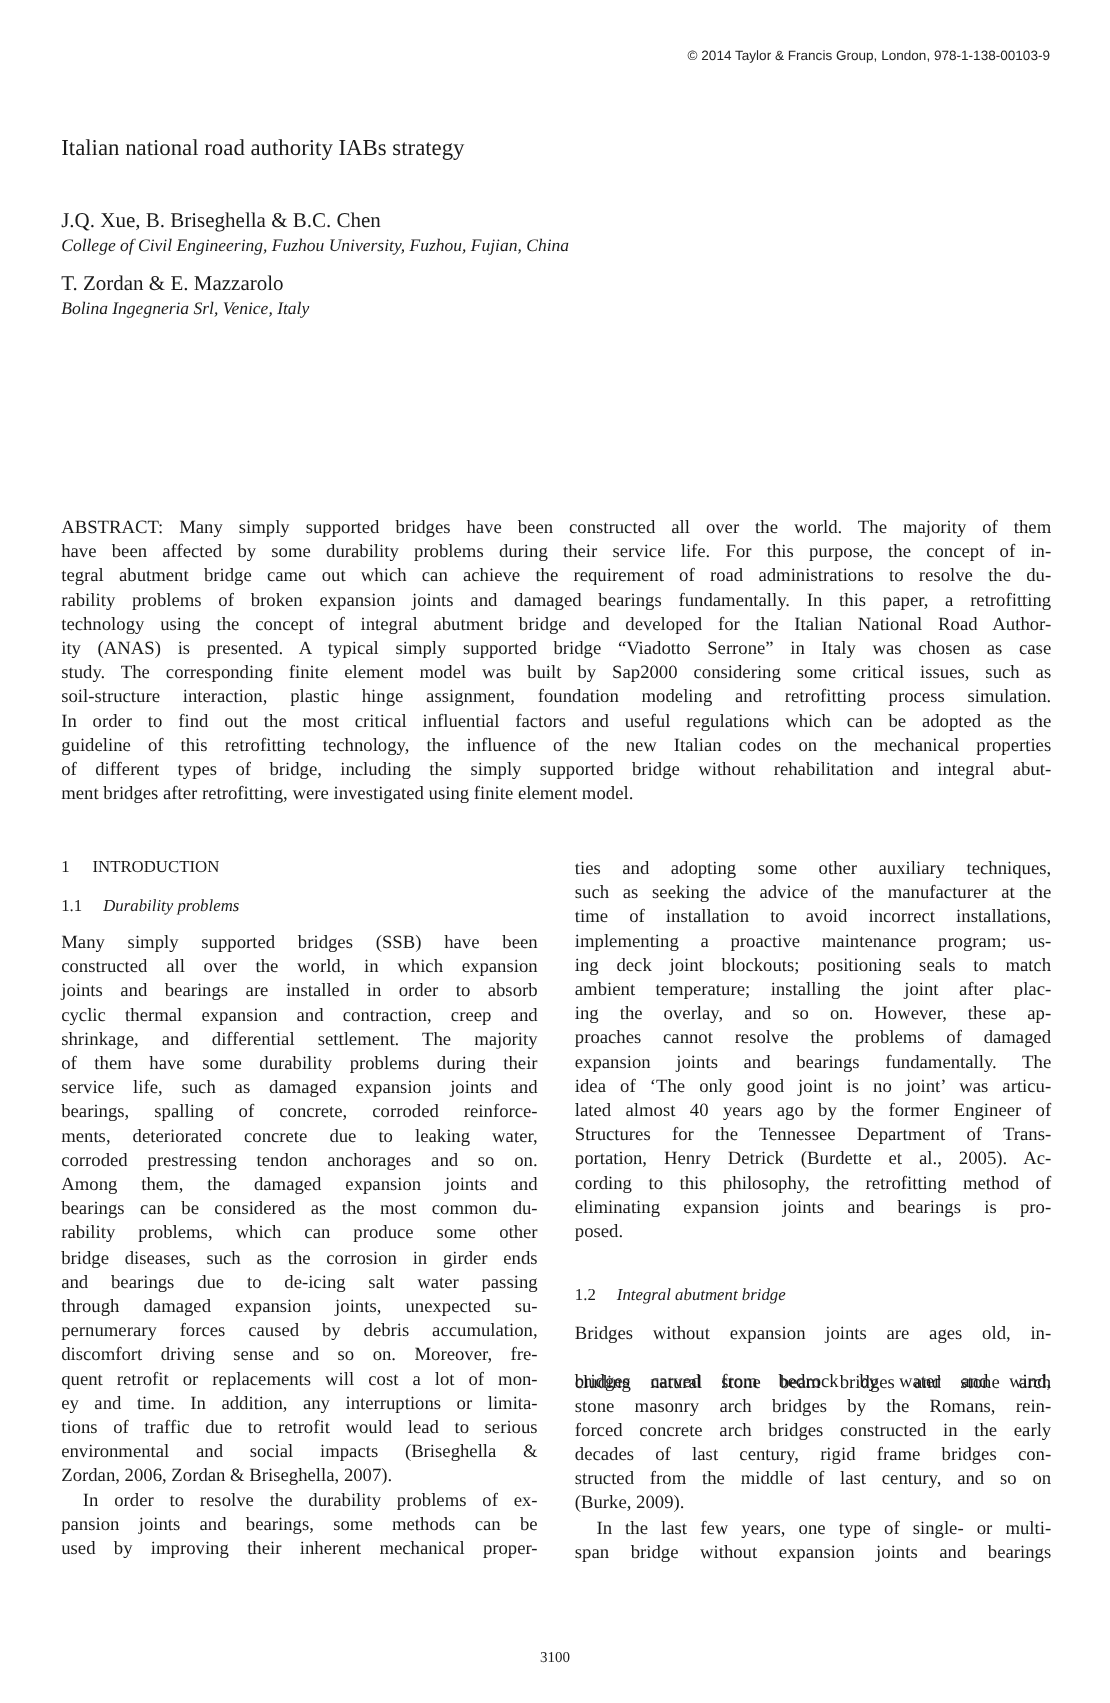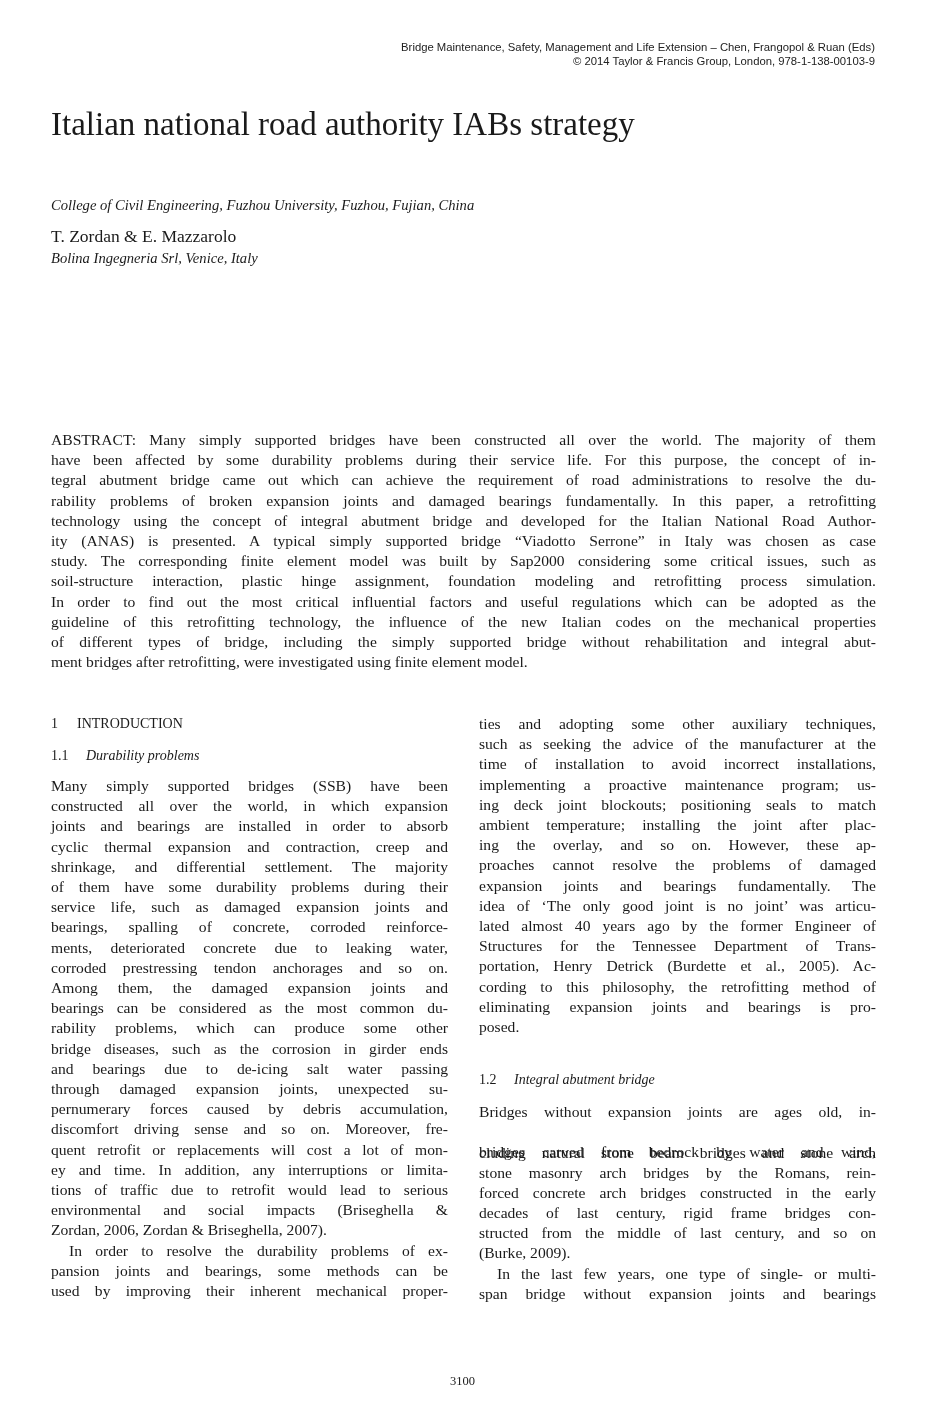--- a/index.html
+++ b/index.html
@@ -1,21 +1,21 @@
 <!DOCTYPE html>
 <html><head>
 <meta charset="utf-8">
 <style>
   html, body { margin: 0; padding: 0; background: #ffffff; }
   body { width: 925px; height: 1419px; position: relative; overflow: hidden; color: #1a1a1a; }
   .page { position: absolute; left: 0; top: 0; width: 925px; height: 1419px; background: #fff; }
   .hdr { position: absolute; right: 50px; top: 40px; width: 700px; text-align: right;
          font-family: "Liberation Sans", sans-serif; font-size: 11.3px; line-height: 14px; color: #222; }
   .serif { font-family: "Liberation Serif", serif; }
-  .title { position: absolute; left: 51px; top: 109px; font-size: 33px; line-height: 30px; white-space: nowrap; }
+  .title { position: absolute; left: 51px; top: 109px; font-size: 19px; line-height: 30px; white-space: nowrap; }
   .author { position: absolute; left: 51px; font-size: 17.5px; line-height: 20px; white-space: nowrap; }
   .affil { position: absolute; left: 51px; font-size: 14.6px; line-height: 18px; font-style: italic; white-space: nowrap; }
   .abs-line { position: absolute; left: 51px; width: 825px; font-size: 15.6px; line-height: 18px;
               text-align: justify; text-align-last: justify; white-space: nowrap; overflow: visible; }
   .abs-line.last { text-align-last: left; }
   .col { position: absolute; width: 397px; }
   .col-left { left: 51px; }
   .col-right { left: 479px; }
   .ln { position: absolute; left: 0; width: 397px; font-size: 15.6px; line-height: 20px;
         text-align: justify; text-align-last: justify; white-space: nowrap; }
@@ -26,26 +26,26 @@
   .sec .num2 { display: inline-block; width: 35px; }
   .sec em { font-style: italic; }
   .pagenum { position: absolute; left: 0; width: 925px; top: 1374px; text-align: center; font-size: 12.5px; }
 </style>
 </head>
 <body>
 
 <div class="page">
 
   <div class="hdr">
-    <div>Bridge Maintenance, Safety, Management and Life Extension – Chen, Frangopol &amp; Ruan (Eds)</div>
     <div>© 2014 Taylor &amp; Francis Group, London, 978-1-138-00103-9</div>
   </div>
 
   <div class="title serif">Italian national road authority IABs strategy</div>
 
+  <div class="author serif" style="top:173px">J.Q. Xue, B. Briseghella &amp; B.C. Chen</div>
   <div class="affil serif" style="top:196px">College of Civil Engineering, Fuzhou University, Fuzhou, Fujian, China</div>
   <div class="author serif" style="top:226px">T. Zordan &amp; E. Mazzarolo</div>
   <div class="affil serif" style="top:249px">Bolina Ingegneria Srl, Venice, Italy</div>
 
   <div id="abstract">
       <div class="abs-line serif" style="top: 431px;">ABSTRACT: Many simply supported bridges have been constructed all over the world. The majority of them</div>
       <div class="abs-line serif" style="top: 451.2px;">have been affected by some durability problems during their service life. For this purpose, the concept of in-</div>
       <div class="abs-line serif" style="top: 471.4px;">tegral abutment bridge came out which can achieve the requirement of road administrations to resolve the du-</div>
       <div class="abs-line serif" style="top: 491.6px;">rability problems of broken expansion joints and damaged bearings fundamentally. In this paper, a retrofitting</div>
       <div class="abs-line serif" style="top: 511.8px;">technology using the concept of integral abutment bridge and developed for the Italian National Road Author-</div>

